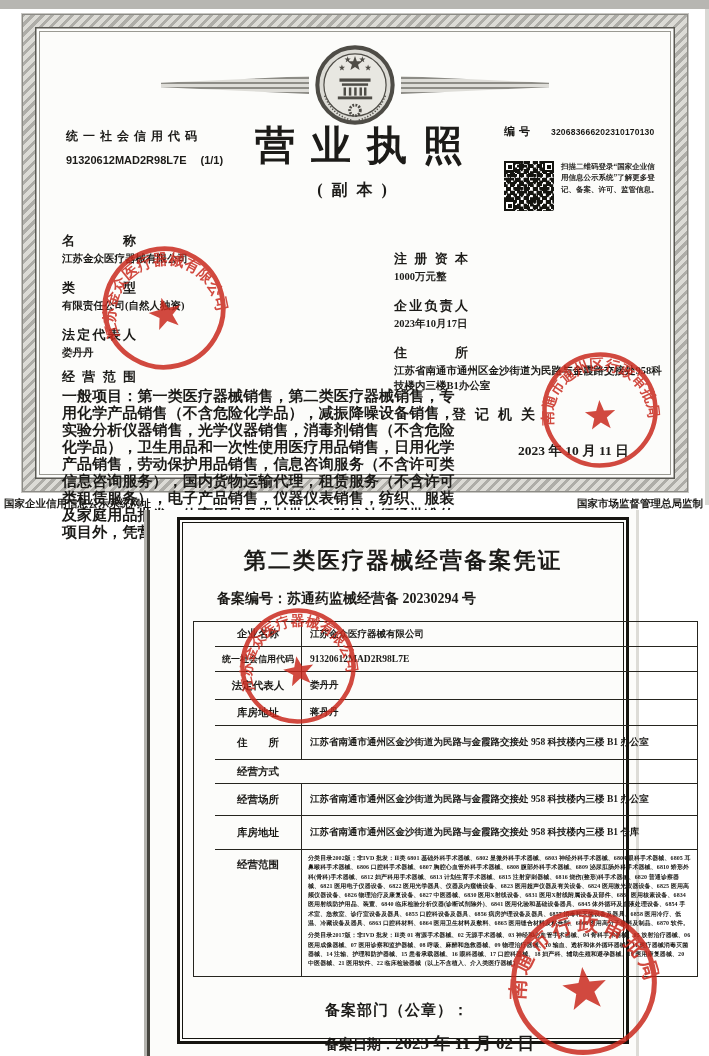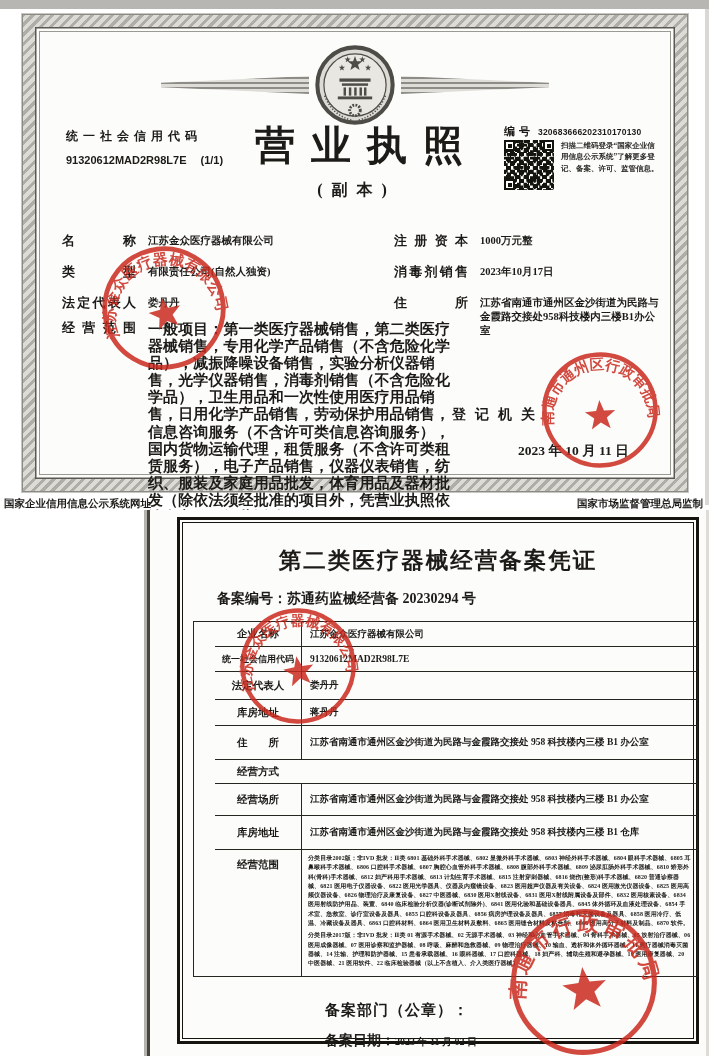--- a/index.html
+++ b/index.html
@@ -29,37 +29,37 @@
   .wing.left{clip-path:polygon(0 38%,100% 0,100% 100%,0 62%);}
   .wing.right{clip-path:polygon(0 0,100% 38%,100% 62%,0 100%);}
 
   .code-block{position:absolute;left:44px;top:114px;width:200px;}
   .code-label{font-size:12px;font-weight:bold;letter-spacing:5px;white-space:nowrap;}
   .code-row{display:flex;gap:14px;margin-top:9px;font-size:11px;font-weight:bold;font-family:"Liberation Sans",sans-serif;}
   .title-block{position:absolute;left:0;right:0;top:104px;text-align:center;}
   .license-title{font-size:40px;font-weight:900;letter-spacing:16px;padding-left:24px;font-family:"Liberation Sans",sans-serif;}
   .license-subtitle{font-size:16px;font-weight:bold;letter-spacing:9px;padding-left:3px;margin-top:7px;}
   .serial-block{position:absolute;left:482px;top:110px;width:170px;}
-  .serial-row{display:flex;gap:4px;align-items:baseline;}
+  .serial-row{display:flex;gap:17px;align-items:baseline;}
   .serial-label{font-size:11px;font-weight:bold;letter-spacing:4px;white-space:nowrap;}
   .serial-number{font-size:8.5px;font-weight:bold;font-family:"Liberation Sans",sans-serif;letter-spacing:.2px;}
-  .qr-row{display:flex;gap:7px;margin-top:1px;}
+  .qr-row{display:flex;gap:7px;margin-top:22px;}
   .qr{position:relative;width:50px;height:50px;flex:none;background-color:#fff;
       background:
         repeating-conic-gradient(#14140f 0 25%,#ffffff 0 50%) 0 0/6.5px 6.5px,
         repeating-conic-gradient(#14140f 0 25%,#ffffff 0 50%) 2px 3px/9px 9px;
       background-blend-mode:darken;}
   .qr .f{position:absolute;width:11px;height:11px;border:2px solid #14140f;background:#fff;box-sizing:border-box;}
   .qr .f::after{content:"";position:absolute;inset:1.5px;background:#14140f;}
   .qr .f.tl{left:0;top:0}.qr .f.tr{right:0;top:0}.qr .f.bl{left:0;bottom:0}
   .qr-caption{font-size:7.5px;line-height:1.5;font-weight:bold;color:#2a2926;width:98px;}
 
   .fields-left{position:absolute;left:40px;top:218px;width:396px;}
-  .fields-right{position:absolute;left:372px;top:218px;width:268px;}
-  .field{display:flex;margin-bottom:13px;}
+  .fields-right{position:absolute;left:372px;top:236px;width:268px;}
+  .field{display:flex;margin-bottom:13px;flex-direction:column;}
   .field.tight{margin-bottom:7px;}
   .flabel{flex:none;width:74px;font-size:13px;font-weight:bold;text-align:justify;text-align-last:justify;margin-right:12px;font-family:"Liberation Sans",sans-serif;}
   .fvalue{flex:1;font-size:10.5px;font-weight:bold;line-height:1.35;padding-top:2px;}
   .fvalue.scope{font-size:15px;line-height:1.14;letter-spacing:.1px;}
 
   .registry-label{position:absolute;left:430px;top:392px;font-size:14px;font-weight:bold;letter-spacing:9px;white-space:nowrap;}
   .issue-date{position:absolute;left:496px;top:428px;font-size:13.5px;font-weight:bold;}
 
   .footer-left{position:absolute;left:4px;top:497px;font-size:10.5px;font-weight:bold;}
   .footer-right{position:absolute;right:6px;top:497px;font-size:10.5px;font-weight:bold;}
@@ -67,42 +67,42 @@
   
   .seal{position:absolute;opacity:.84;}
   .seal svg{width:100%;height:100%;}
   .seal-company-license{left:78px;top:230px;width:128px;height:128px;transform:rotate(-14deg);}
   .seal-registrar{left:518px;top:336px;width:120px;height:120px;transform:rotate(-4deg);}
   .seal-company-cert{left:88px;top:96px;width:120px;height:120px;transform:rotate(-10deg);}
   .seal-filing{left:358px;top:396px;width:152px;height:152px;transform:rotate(-7deg);}
 
   
   .cert-sheet{
-    position:absolute;left:150px;top:510px;width:556px;height:546px;background:#fcfcfa;
+    position:absolute;left:150px;top:510px;width:486px;height:546px;background:#fcfcfa;
     box-shadow:-3px 0 0 #46453f, -6px 0 0 #b4b3ae, 3px 0 0 #dddcd7;
   }
   .cert-frame{position:absolute;left:27px;top:7px;right:7px;bottom:12px;border:3.5px solid #15140f;}
   .cert-frame-inner{position:absolute;inset:2px;border:1px solid #15140f;padding:0 10px;box-sizing:border-box;}
   .cert-title{margin-top:22px;text-align:center;font-size:22.5px;font-weight:900;letter-spacing:2px;font-family:"Liberation Sans",sans-serif;}
   .record-line{margin:14px 0 0 24px;font-size:14px;font-weight:bold;}
   .cert-table{width:482px;margin:13px auto 0;border:1.5px solid #26251f;padding-left:21px;}
   .trow{display:flex;border-top:1px solid #26251f;}
   .trow:first-child{border-top:none;}
   .tlabel{flex:none;width:86px;display:flex;align-items:center;justify-content:center;text-align:center;
           font-size:10.5px;font-weight:bold;padding:2px 3px;box-sizing:border-box;font-family:"Liberation Sans",sans-serif;}
   .tlabel.small{font-size:9px;}
   .tvalue{flex:1;border-left:1px solid #26251f;padding:3px 8px;font-size:9.5px;font-weight:bold;
           line-height:1.5;display:flex;align-items:center;box-sizing:border-box;}
   .tvalue.scope{display:block;font-size:6px;font-weight:600;line-height:1.55;padding:4px 6px;letter-spacing:.1px;}
   .tvalue.scope p{margin:0 0 3px 0;}
   .r1{min-height:24px}.r2{min-height:24px}.r3{min-height:27px}.r4{min-height:25px}
   .r5{min-height:33px}.r6{min-height:23px}.r7{min-height:31px}.r8{min-height:33px}
   .dept-line{margin:24px 0 0 132px;font-size:15px;font-weight:bold;letter-spacing:1px;}
   .date-line{margin:12px 0 0 132px;font-size:14px;font-weight:bold;}
-  .date-line .dval{font-size:10px;}
+  .date-line .dval{font-size:17px;}
 </style>
 </head>
 <body>
 
 <div class="scan-strip-top"></div>
 <div class="scan-strip-right"></div>
 
 <div class="license">
   <div class="license-frame"></div>
   <div class="license-inner"></div>
@@ -183,21 +183,21 @@
       <div class="fvalue scope">一般项目：第一类医疗器械销售，第二类医疗器械销售，专用化学产品销售（不含危险化学品），减振降噪设备销售，实验分析仪器销售，光学仪器销售，消毒剂销售（不含危险化学品），卫生用品和一次性使用医疗用品销售，日用化学产品销售，劳动保护用品销售，信息咨询服务（不含许可类信息咨询服务），国内货物运输代理，租赁服务（不含许可类租赁服务），电子产品销售，仪器仪表销售，纺织、服装及家庭用品批发，体育用品及器材批发（除依法须经批准的项目外，凭营业执照依法自主开展经营活动）</div>
     </div>
   </div>
 
   <div class="fields-right">
     <div class="field">
       <div class="flabel">注册资本</div>
       <div class="fvalue">1000万元整</div>
     </div>
     <div class="field">
-      <div class="flabel">消毒剂销售</div>
+      <div class="flabel">企业负责人</div>
       <div class="fvalue">2023年10月17日</div>
     </div>
     <div class="field">
       <div class="flabel">住所</div>
       <div class="fvalue">江苏省南通市通州区金沙街道为民路与金霞路交接处958科技楼内三楼B1办公室</div>
     </div>
   </div>
 
   <div class="registry-label">登记机关</div>
   <div class="issue-date">2023 年 10 月 11 日</div>

